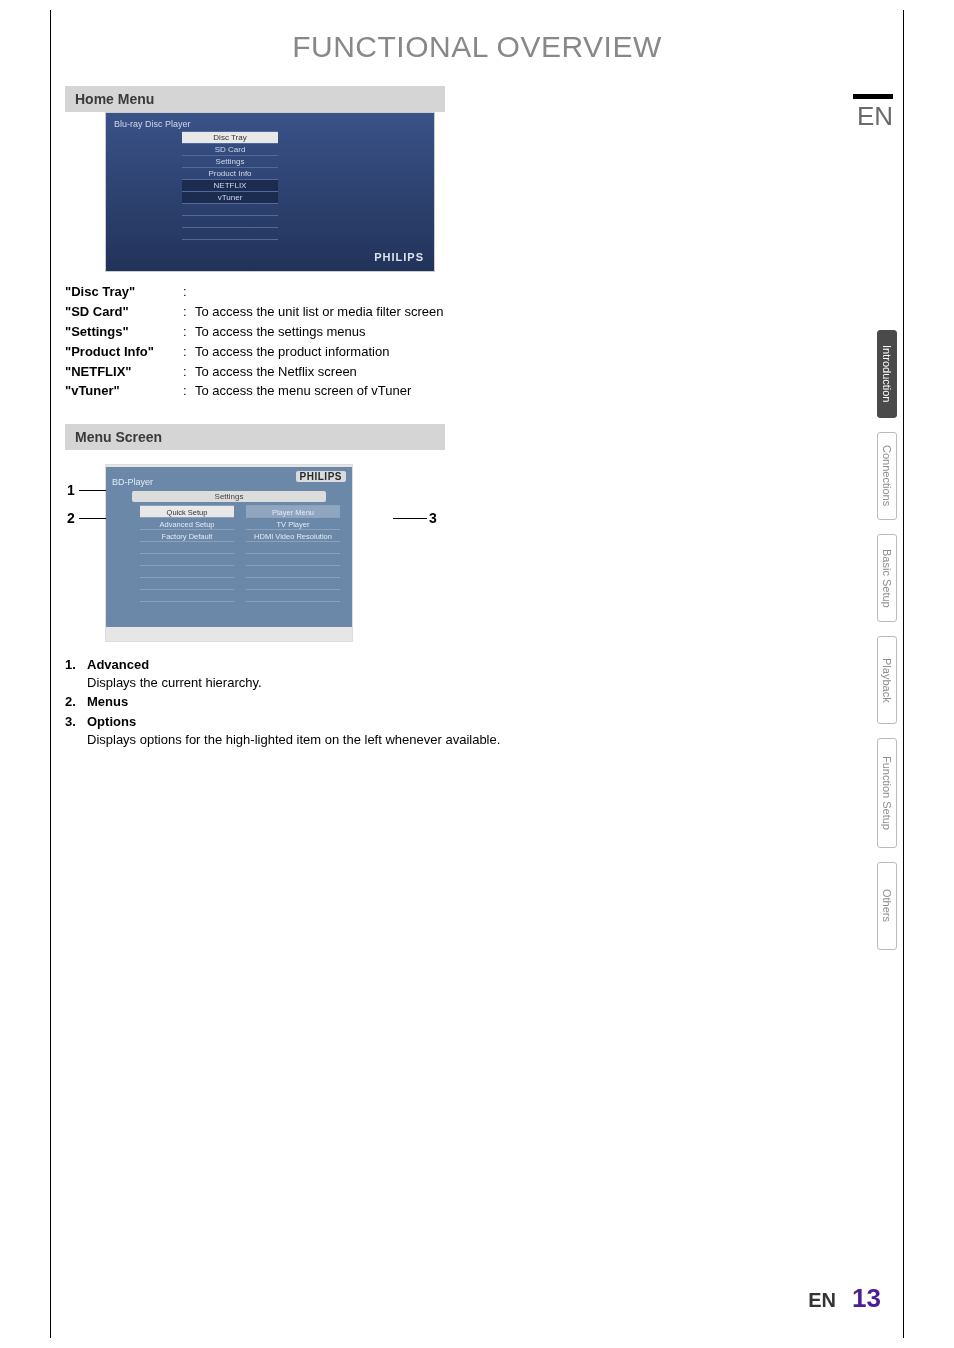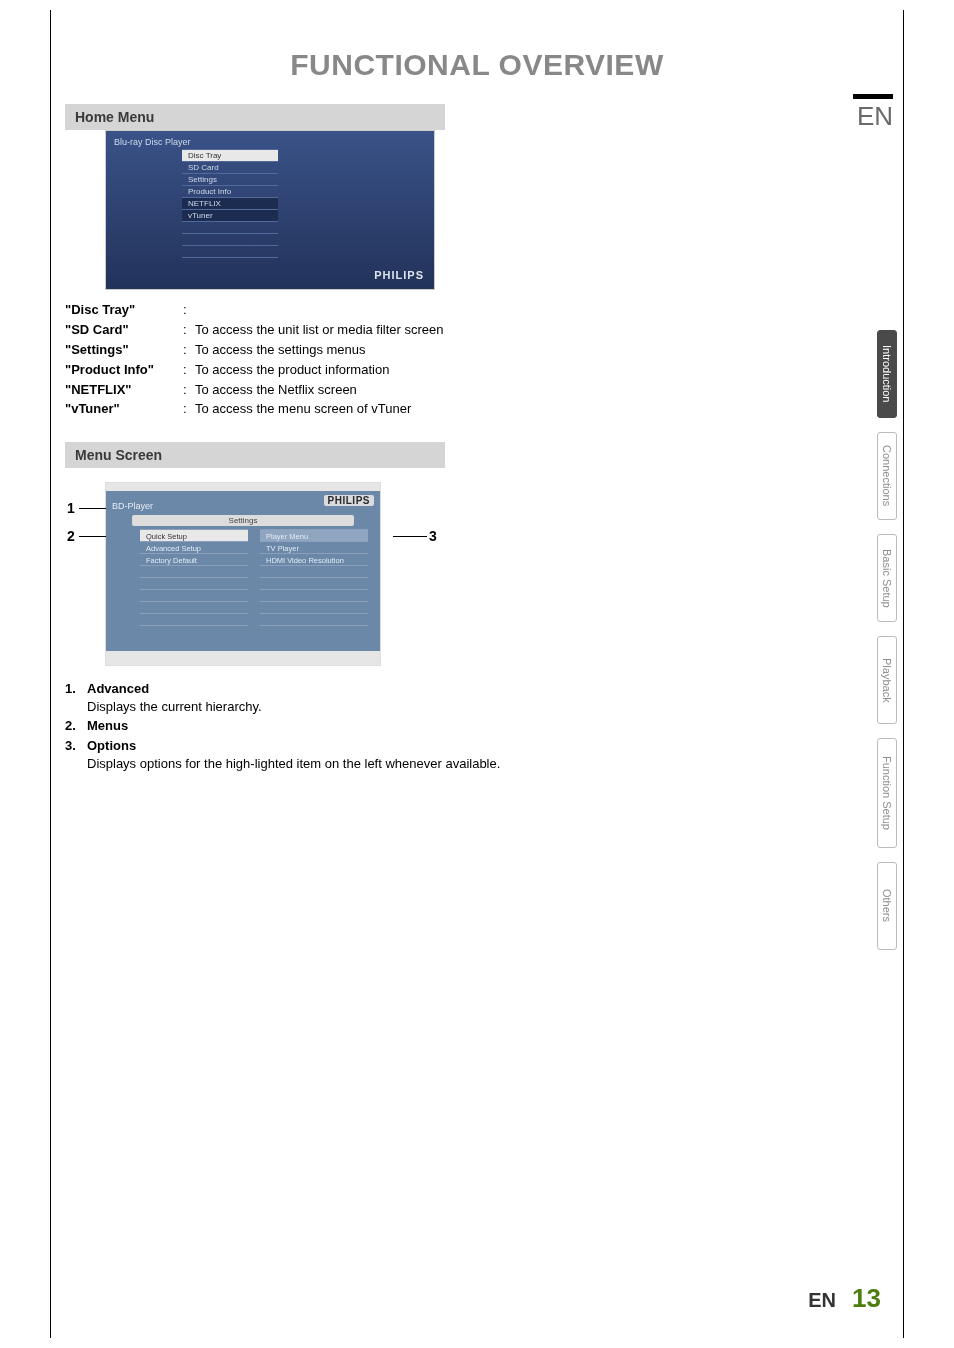--- a/index.html
+++ b/index.html
@@ -23,25 +23,24 @@
       bottom: 10px;
       border-left: 1px solid #000;
       border-right: 1px solid #000;
     }
     .content {
       padding: 20px 14px 0 14px;
     }
     .page-title {
       text-align: center;
       font-size: 30px;
-      font-weight: bold;
+      font-weight: normal;
       color: #888;
       margin-bottom: 22px;
       letter-spacing: 0.5px;
-      margin-top: 18px;
     }
     .section-header-bar {
       background: #5a7c9e;
       color: #fff;
       font-size: 17px;
       font-weight: bold;
       padding: 6px 10px;
       width: 380px;
       margin-bottom: 10px;
     }
@@ -97,20 +96,21 @@
       border: 1px solid #ccc;
     }
     .hm-title {
       color: #cfd9ea;
       font-size: 9px;
       margin-bottom: 2px;
     }
     .hm-list {
       margin-left: 68px;
       width: 96px;
+      text-align: center;
     }
     .hm-item {
       font-size: 8px;
       color: #cfd9ea;
       padding: 1px 6px;
       border-top: 1px solid #516a9a;
       height: 12px;
       line-height: 10px;
     }
     .hm-item.sel {
@@ -152,24 +152,24 @@
     .dl-def {
       flex: 1;
     }
     
     .ms-wrap {
       position: relative;
       width: 390px;
       margin: 14px 0 2px 0;
     }
     .ms-shot {
-      width: 276px;
+      width: 248px;
       margin-left: 40px;
       background: #e6e6e6;
-      padding: 8px 0 14px 0;
+      padding: 2px 0 14px 0;
       border: 1px solid #ddd;
     }
     .ms-top {
       height: 160px;
       background: #6c88a8;
       position: relative;
       padding: 4px 6px;
     }
     .ms-bd {
       color: #e2ebf5;
@@ -191,20 +191,21 @@
       background: #dcdcdc;
       color: #444;
       font-size: 8px;
       text-align: center;
       padding: 1px 0;
       border-radius: 2px;
     }
     .ms-cols {
       display: flex;
       margin: 3px 6px 0 28px;
+      text-align: center;
     }
     .ms-col-l, .ms-col-r {
       width: 120px;
     }
     .ms-col-l { margin-right: 12px; }
     .ms-li {
       font-size: 7.5px;
       color: #e2ebf5;
       padding: 1.5px 6px;
       border-top: 1px solid #8ba0bb;
@@ -297,21 +298,21 @@
       gap: 16px;
     }
     .footer-lang {
       font-weight: bold;
       font-size: 20px;
       color: #333;
     }
     .footer-pnum {
       font-weight: bold;
       font-size: 26px;
-      color: #4d7c0f;
+      color: #4c1d95;
     }
   </style>
 </head>
 <body>
 
 <div class="page-frame">
   <div class="content">
 
     <h1 class="page-title">FUNCTIONAL OVERVIEW</h1>
 

